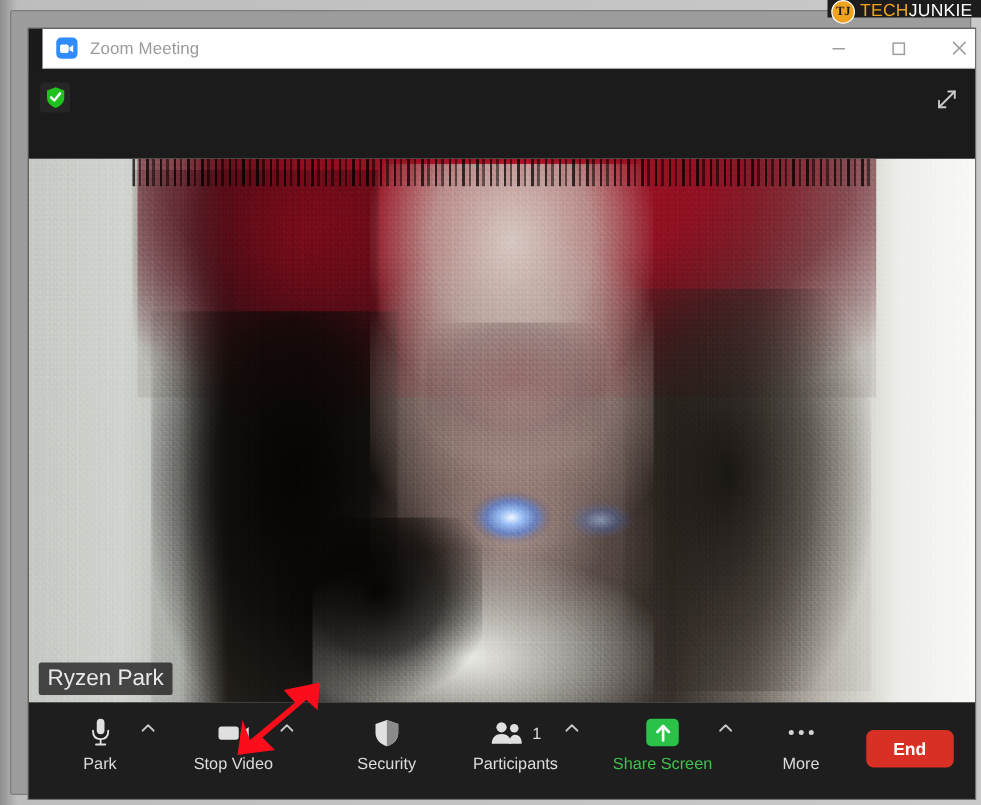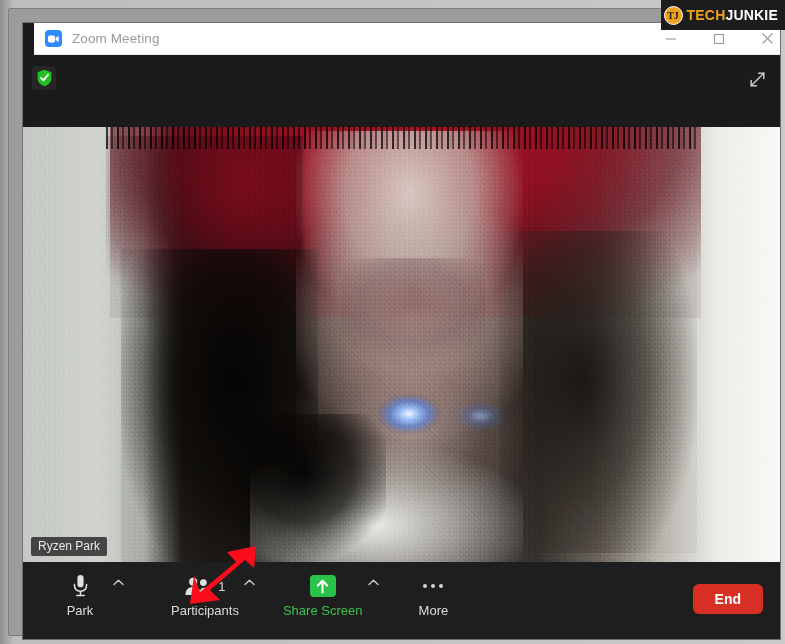--- a/index.html
+++ b/index.html
@@ -287,21 +287,21 @@
     opacity: 0.85;
   }
 
   
   #name-label {
     position: absolute;
     left: 8px;
     bottom: 6px;
     background: rgba(30,30,30,0.78);
     color: #e9e9e9;
-    font-size: 12px;
+    font-size: 18px;
     padding: 2px 7px 3px 7px;
     border-radius: 2px;
     white-space: nowrap;
   }
 
   
   #toolbar {
     position: absolute;
     left: 0;
     bottom: 0;
@@ -394,23 +394,23 @@
     height: 70px;
     pointer-events: none;
     z-index: 60;
   }
 
   
   #watermark {
     position: absolute;
     right: 0;
     top: 0;
-    height: 30px;
-    display: flex;
-    align-items: center;
+    height: 14px;
+    display: flex;
+    align-items: flex-start;
     background: #1c1c1c;
     padding: 0 7px 0 3px;
     z-index: 80;
   }
   #wm-badge {
     width: 17px;
     height: 17px;
     border-radius: 50%;
     background: #f0a31e;
     border: 1.5px solid #ffffff;
@@ -419,28 +419,28 @@
     justify-content: center;
     color: #1c1c1c;
     font-size: 10px;
     font-weight: bold;
     font-family: "Liberation Serif", serif;
     flex: none;
   }
   #wm-tech {
     color: #f0a31e;
     font-size: 14px;
-    font-weight: bold;
+    font-weight: normal;
     margin-left: 4px;
     letter-spacing: 0.2px;
   }
   #wm-junkie {
     color: #ffffff;
     font-size: 14px;
-    font-weight: bold;
+    font-weight: normal;
     letter-spacing: 0.2px;
   }
 </style>
 </head>
 <body>
 
 <div id="desktop">
 
   <div id="frame-outer">
 
@@ -532,21 +532,48 @@
             </div>
             <div class="tb-label">Park</div>
           </div>
           <div class="tb-caret">
             <svg width="11" height="7" viewBox="0 0 11 7">
               <polyline points="1,5.6 5.5,1.2 10,5.6" fill="none" stroke="#c8c8c8" stroke-width="1.4" stroke-linecap="round" stroke-linejoin="round"></polyline>
             </svg>
           </div>
         </div>
 
-
+        <div class="tb-group" style="margin-left:26px;">
+          <div class="tb-item">
+            <div class="tb-icon">
+              <svg width="26" height="17" viewBox="0 0 26 17">
+                <rect x="0.8" y="3.2" width="16.2" height="10.6" rx="2.4" fill="#e0e0e0"></rect>
+                <path d="M18.4 8.5 L25 3.6 L25 13.4 Z" fill="#e0e0e0"></path>
+              </svg>
+            </div>
+            <div class="tb-label">Stop Video</div>
+          </div>
+          <div class="tb-caret">
+            <svg width="11" height="7" viewBox="0 0 11 7">
+              <polyline points="1,5.6 5.5,1.2 10,5.6" fill="none" stroke="#c8c8c8" stroke-width="1.4" stroke-linecap="round" stroke-linejoin="round"></polyline>
+            </svg>
+          </div>
+        </div>
+
+        <div class="tb-group" style="margin-left:42px;">
+          <div class="tb-item">
+            <div class="tb-icon">
+              <svg width="21" height="23" viewBox="0 0 21 23">
+                <path d="M10.5 1 L19.6 4.2 V11.1 C19.6 16.7 15.6 20.3 10.5 22 C5.4 20.3 1.4 16.7 1.4 11.1 V4.2 Z" fill="#e0e0e0"></path>
+                <path d="M10.5 1 L19.6 4.2 V11.1 C19.6 16.7 15.6 20.3 10.5 22 Z" fill="#8a8a8a"></path>
+              </svg>
+            </div>
+            <div class="tb-label">Security</div>
+          </div>
+        </div>
 
         <div class="tb-group" style="margin-left:42px;">
           <div class="tb-item">
             <div class="tb-icon">
               <svg width="30" height="19" viewBox="0 0 30 19">
                 <circle cx="9.2" cy="4.8" r="4.1" fill="#e0e0e0"></circle>
                 <circle cx="19.4" cy="5.6" r="3.4" fill="#e0e0e0"></circle>
                 <path d="M1.4 18 C1.4 12.6 4.8 10.1 9.2 10.1 C13.6 10.1 17 12.6 17 18 Z" fill="#e0e0e0"></path>
                 <path d="M15.2 18 C15.4 13.6 17.2 10.8 19.8 10.8 C23.2 10.8 25.4 13.2 25.4 18 Z" fill="#e0e0e0"></path>
               </svg>

